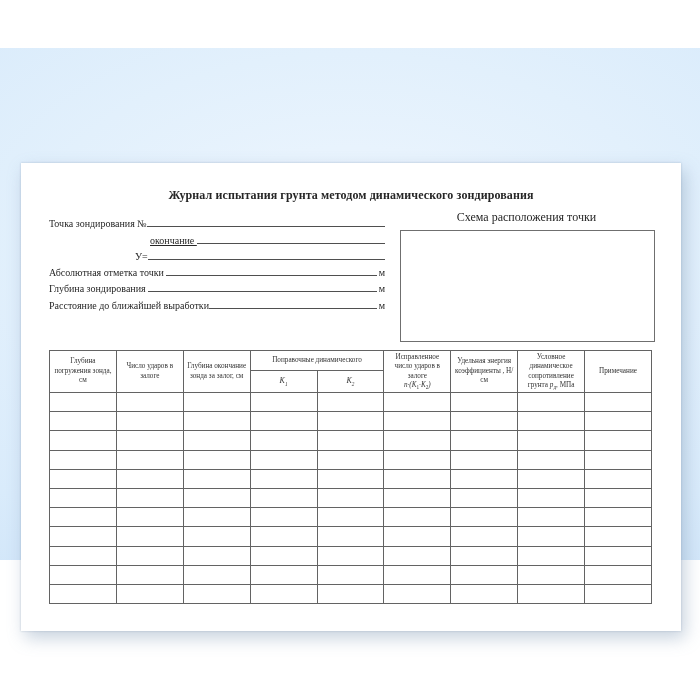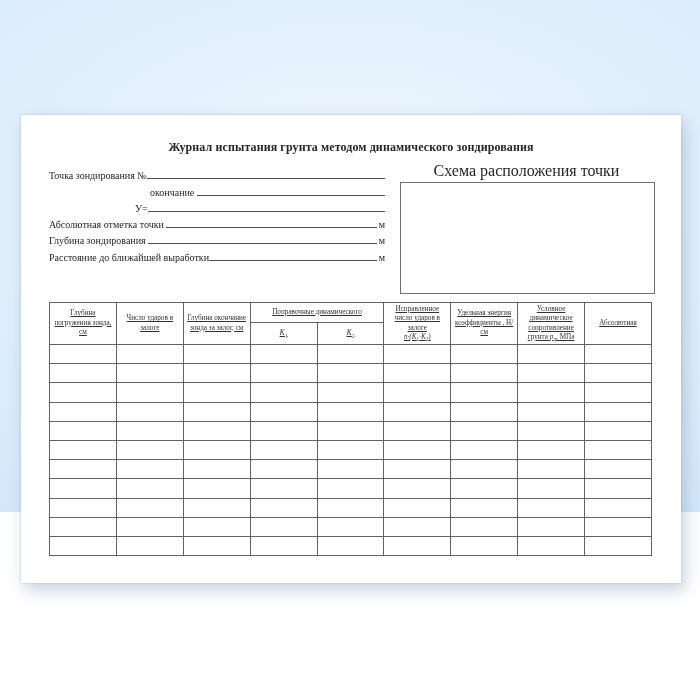--- a/index.html
+++ b/index.html
@@ -9,20 +9,21 @@
     height: 700px;
     overflow: hidden;
     font-family: "Liberation Serif", "DejaVu Serif", serif;
   }
   .stage {
     position: relative;
     width: 700px;
     height: 512px;
     background: radial-gradient(ellipse 130% 105% at 50% 38%,
       #eef6fe 0%, #e2f0fc 35%, #d9ebfb 60%, #cde3f8 82%, #bcd7f1 100%);
+    margin-top: 48px;
   }
   .paper {
     position: absolute;
     left: 21px;
     top: 115px;
     width: 660px;
     height: 468px;
     background: #ffffff;
     box-shadow: 0 0 2px rgba(125,148,172,0.45), 4px 7px 16px rgba(108,136,168,0.38);
     color: #262626;
@@ -45,56 +46,55 @@
     font-size: 10px;
     text-align: right;
   }
   .field-row {
     display: flex;
     align-items: flex-end;
     height: 16.3px;
   }
   .lbl { white-space: pre; flex: none; }
   .lbl.w86 { width: 86px; }
-  .indent-end { margin-left: 101px; }
+  .indent-end { margin-left: 101px; text-decoration: underline; }
   .indent-y { margin-left: 86px; }
   .fill {
     flex: 1;
     border-bottom: 1px solid #4f4f4f;
     margin-bottom: 2px;
     height: 0;
   }
   .unit { flex: none; margin-left: 2px; white-space: pre; }
   .schema-label {
     position: absolute;
     left: 379px;
     top: 47px;
     width: 253px;
     text-align: center;
-    font-size: 16px;
+    font-size: 12px;
   }
   .schema-box {
     position: absolute;
     left: 379px;
     top: 67px;
     width: 253px;
     height: 110px;
     border: 1px solid #6f6f6f;
     background: #ffffff;
   }
   table.grid {
     position: absolute;
     left: 28px;
     top: 187px;
     width: 603px;
     border-collapse: collapse;
     table-layout: fixed;
     font-size: 7.2px;
     color: #333333;
-    text-decoration: underline;
   }
   table.grid th, table.grid td {
     border: 1px solid #636363;
     padding: 1px 2px;
     font-weight: normal;
     text-align: center;
     vertical-align: middle;
     line-height: 1.3;
     overflow: hidden;
   }
@@ -166,21 +166,21 @@
           <th colspan="2">Поправочные динамического</th>
           <th rowspan="2">
             <span>Исправленное число ударов в залоге</span>
             <div><i>n·(K</i><sub>1</sub><i>·K</i><sub>2</sub><i>)</i></div>
           </th>
           <th rowspan="2">Удельная энергия коэффициенты , Н/см</th>
           <th rowspan="2">
             <span>Условное динамическое сопротивление грунта</span>
             <i>р</i><sub>д</sub><span>, МПа</span>
           </th>
-          <th rowspan="2">Абсолютная</th>
+          <th rowspan="2">Примечание</th>
         </tr>
         <tr class="tier2">
           <th class="kcell"><i>K</i><sub>1</sub></th>
           <th class="kcell"><i>K</i><sub>2</sub></th>
         </tr>
       </thead>
       <tbody>
           <tr>
             <td></td>
             <td></td>

